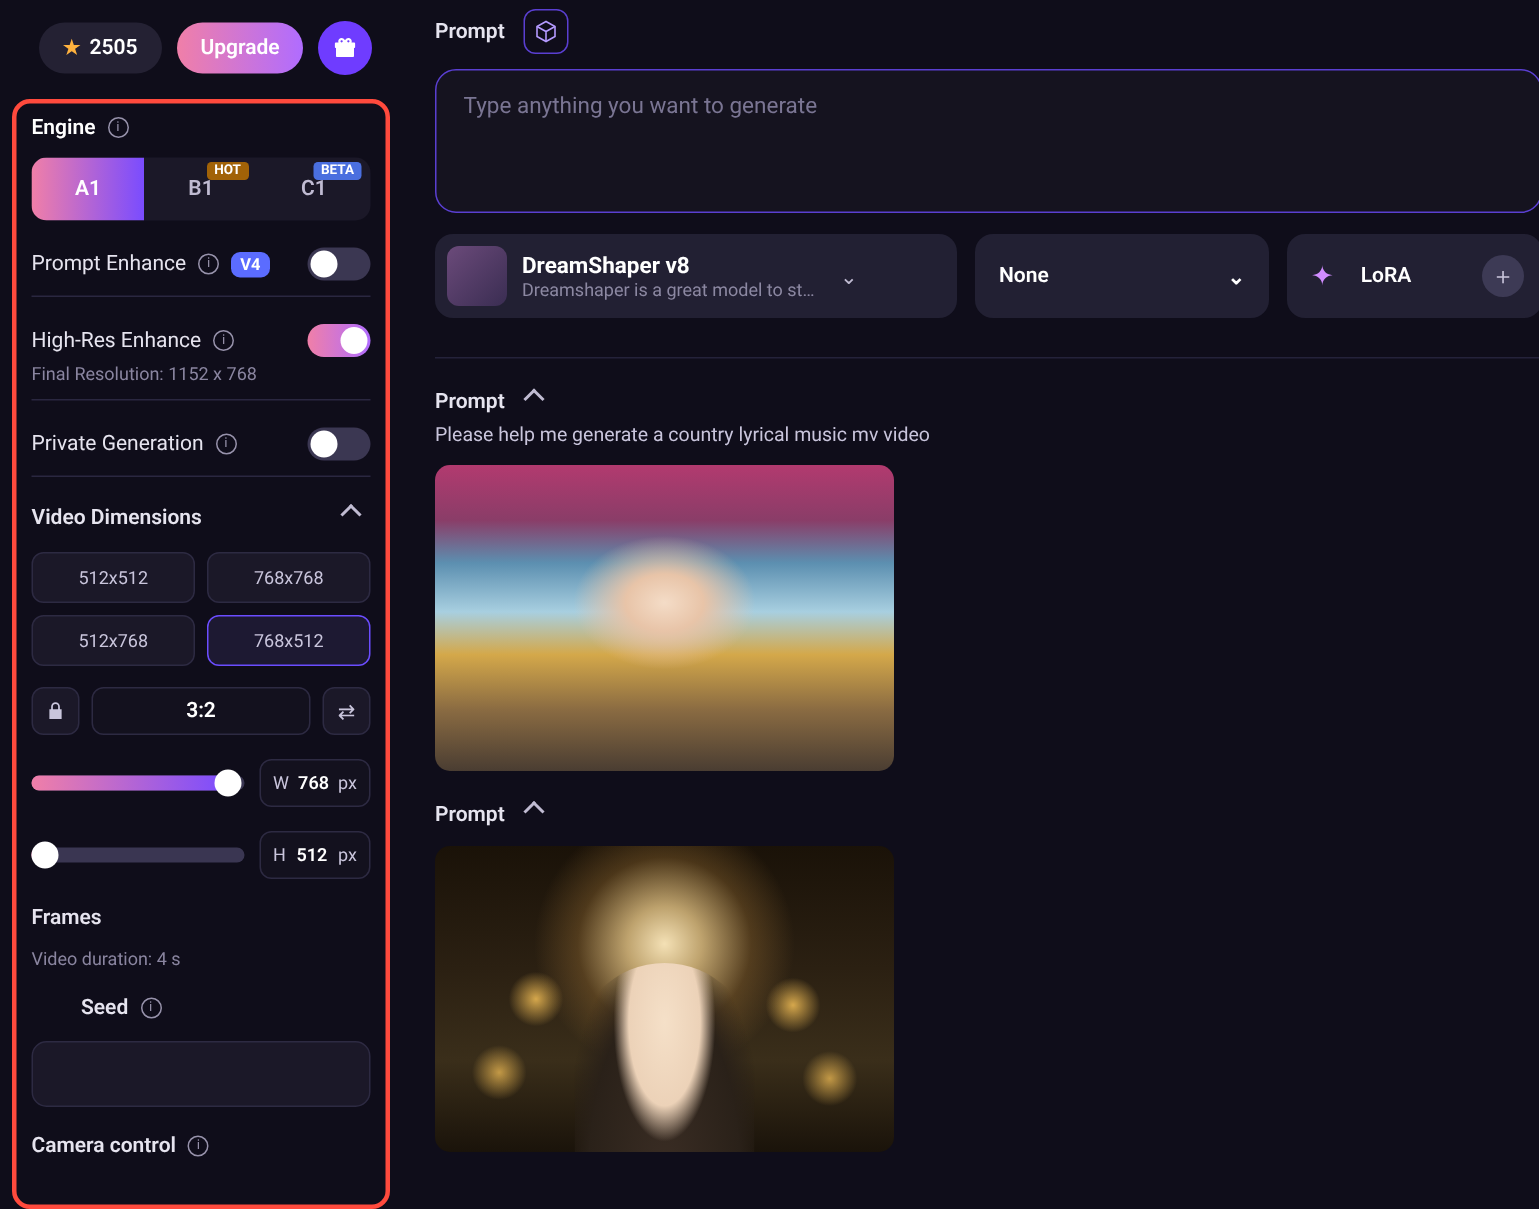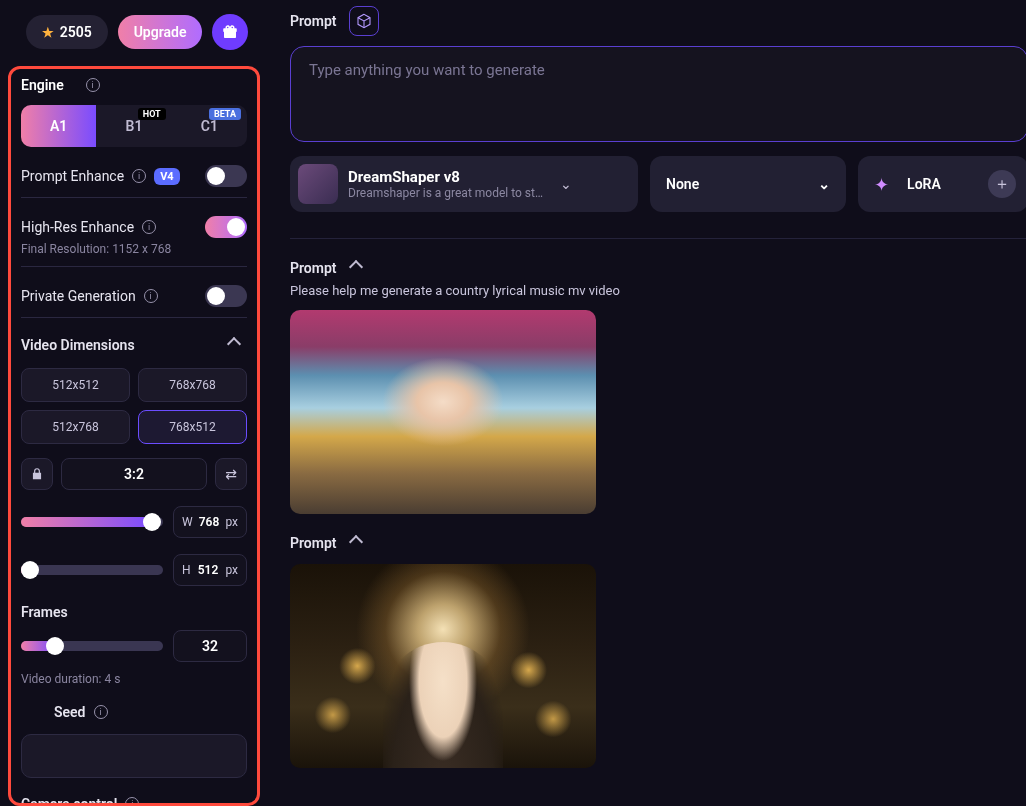--- a/index.html
+++ b/index.html
@@ -13,28 +13,28 @@
   .credits { background:#242133; padding:0 16px; color:#fff; }
   .credits .star { color:#ffb23e; margin-right:6px; font-size:13px; }
   .upgrade { background:linear-gradient(90deg,#f07fa8 0%,#b06cff 100%); color:#fff; padding:0 16px; cursor:pointer; }
   .gift { width:36px; height:36px; border-radius:50%; background:#6f3cff; display:flex; align-items:center; justify-content:center; cursor:pointer; }
   .gift svg { width:18px; height:18px; fill:#fff; }
 
   
   .panel-wrap { border:3px solid #ff4a3d; border-radius:12px; padding:8px 10px 10px 10px; flex:1; overflow:hidden; }
   .panel { display:flex; flex-direction:column; gap:6px; }
 
-  .lbl-row { display:flex; align-items:center; gap:22px; color:#fff; font-weight:600; font-size:14px; }
+  .lbl-row { display:flex; align-items:center; gap:8px; color:#fff; font-weight:600; font-size:14px; }
   .info { width:14px; height:14px; border:1.4px solid #9792ab; border-radius:50%; display:inline-flex; align-items:center; justify-content:center; font-size:9px; color:#9792ab; font-weight:400; }
 
   .seg3 { display:flex; background:#1b1828; border-radius:10px; overflow:hidden; height:42px; margin-top:6px; }
   .seg3 > div { flex:1; display:flex; align-items:center; justify-content:center; position:relative; cursor:pointer; color:#c0bbd2; font-weight:600; }
   .seg3 > div.active { background:linear-gradient(90deg,#f07fa8 0%,#7a4cff 100%); color:#fff; }
   .tagchip { position:absolute; top:3px; right:6px; font-size:9px; font-weight:700; padding:1px 5px; border-radius:3px; color:#fff; }
-  .chip-hot { background:#000000;margin-left:17px; }
+  .chip-hot { background:#a16207;margin-left:17px; }
   .chip-beta { background:#4a6fdf; }
 
   .row-between { display:flex; align-items:center; justify-content:space-between; padding:12px 0 10px 0; border-bottom:1px solid #2a2740; }
   .left-inline { display:flex; align-items:center; gap:8px; }
   .v4 { background:#5b6cff; color:#fff; font-size:11px; font-weight:700; padding:2px 6px; border-radius:6px; }
 
   .toggle { position:relative; width:42px; height:22px; border-radius:12px; cursor:pointer; }
   .toggle .knob { position:absolute; width:18px; height:18px; border-radius:50%; background:#fff; top:2px; }
   .toggle.off { background:#3b3752; }
   .toggle.off .knob { left:2px; }
@@ -202,27 +202,20 @@
         <div class="valbox">
             <span>H</span>
             <span class="v">512</span>
             <span>px</span>
           </div>
       </div>
 
       <div class="section-hdr" style="padding-bottom:2px;">
           <span>Frames</span>
         </div>
-      <div class="slider-row" style="margin-top:2px;">
-        <div class="slider">
-            <div class="fill" style="width:24%"></div>
-            <div class="thumb" style="left:24%"></div>
-          </div>
-        <div class="framesbox">32</div>
-      </div>
       <div class="subtle">Video duration: 4 s</div>
 
       <div class="section-hdr" style="padding-bottom:2px;margin-left:33px;">
           <span class="left-inline">
             <span>Seed</span>
             <span class="info">i</span>
           </span>
         </div>
       <div class="seed-input"></div>
 

